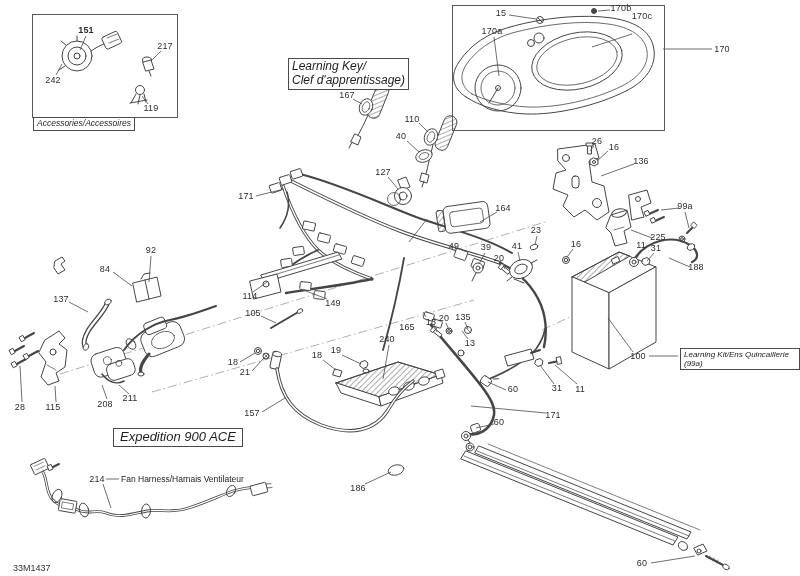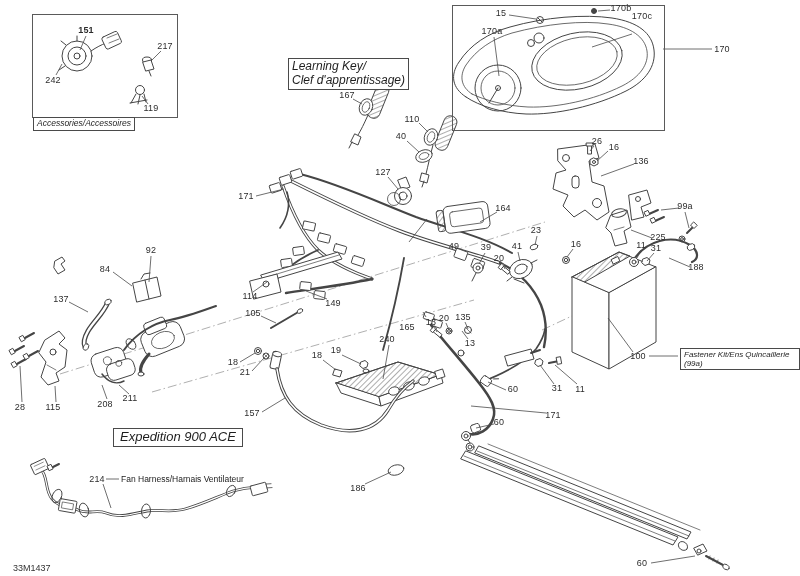--- a/index.html
+++ b/index.html
@@ -413,21 +413,21 @@
 
   <div class="boxed it lbl-acc">Accessories/Accessoires</div>
 
   <div class="boxed it lbl-key">
     <div>Learning Key/</div>
     <div>Clef d'apprentissage)</div>
   </div>
 
   <div class="boxed it lbl-model">Expedition 900 ACE</div>
 
-  <div class="boxed it lbl-fast">Fastener Kit/Ens Quincaillerie (99a)</div>
+  <div class="boxed it lbl-fast">Learning Kit/Ens Quincaillerie (99a)</div>
 
   <span class="lbl-fan">Fan Harness/Harnais Ventilateur</span>
 
   <span class="lbl-doc">33M1437</span>
 
   <div id="callout-layer">
       <span class="co" style="left: 86px; top: 30px; font-weight: bold;">151</span>
       <span class="co" style="left: 165px; top: 46px;">217</span>
       <span class="co" style="left: 53px; top: 80px;">242</span>
       <span class="co" style="left: 151px; top: 108px;">119</span>

